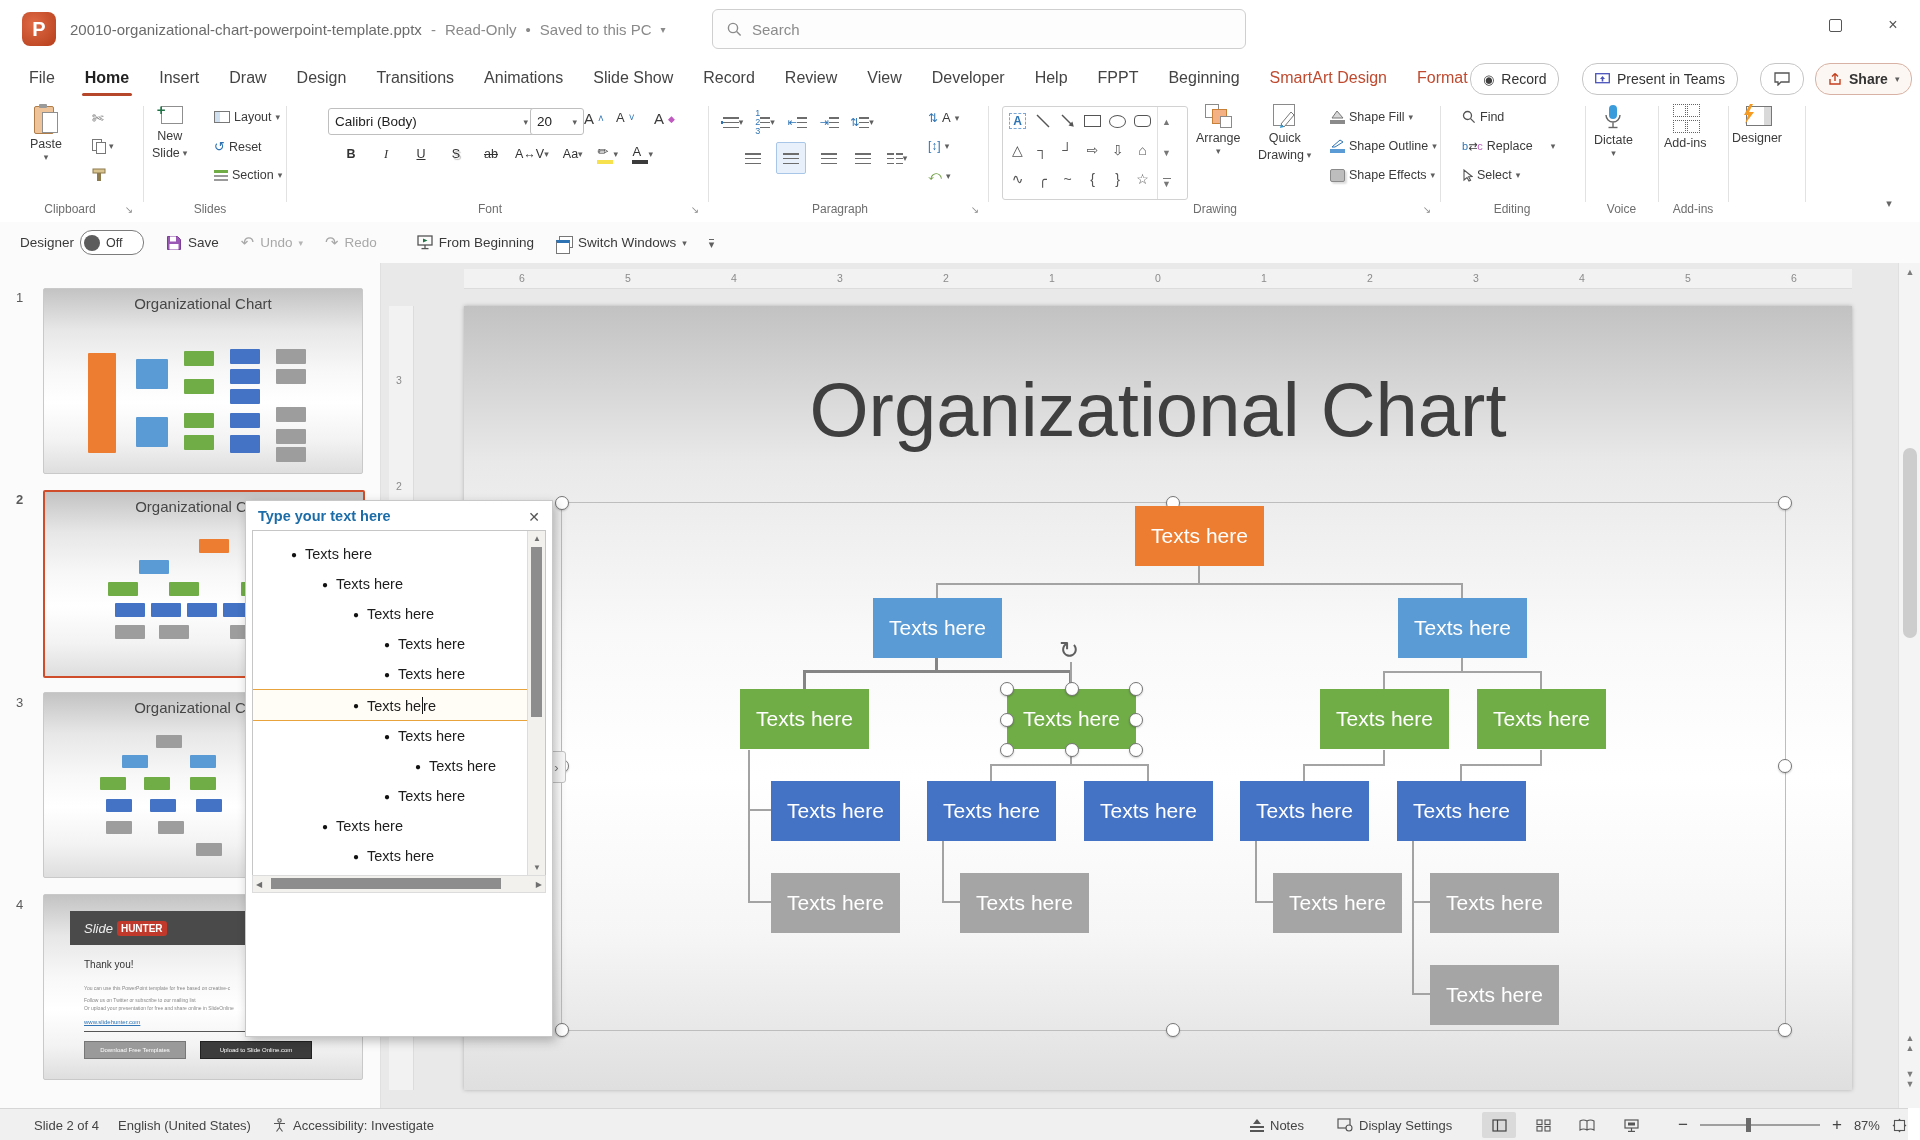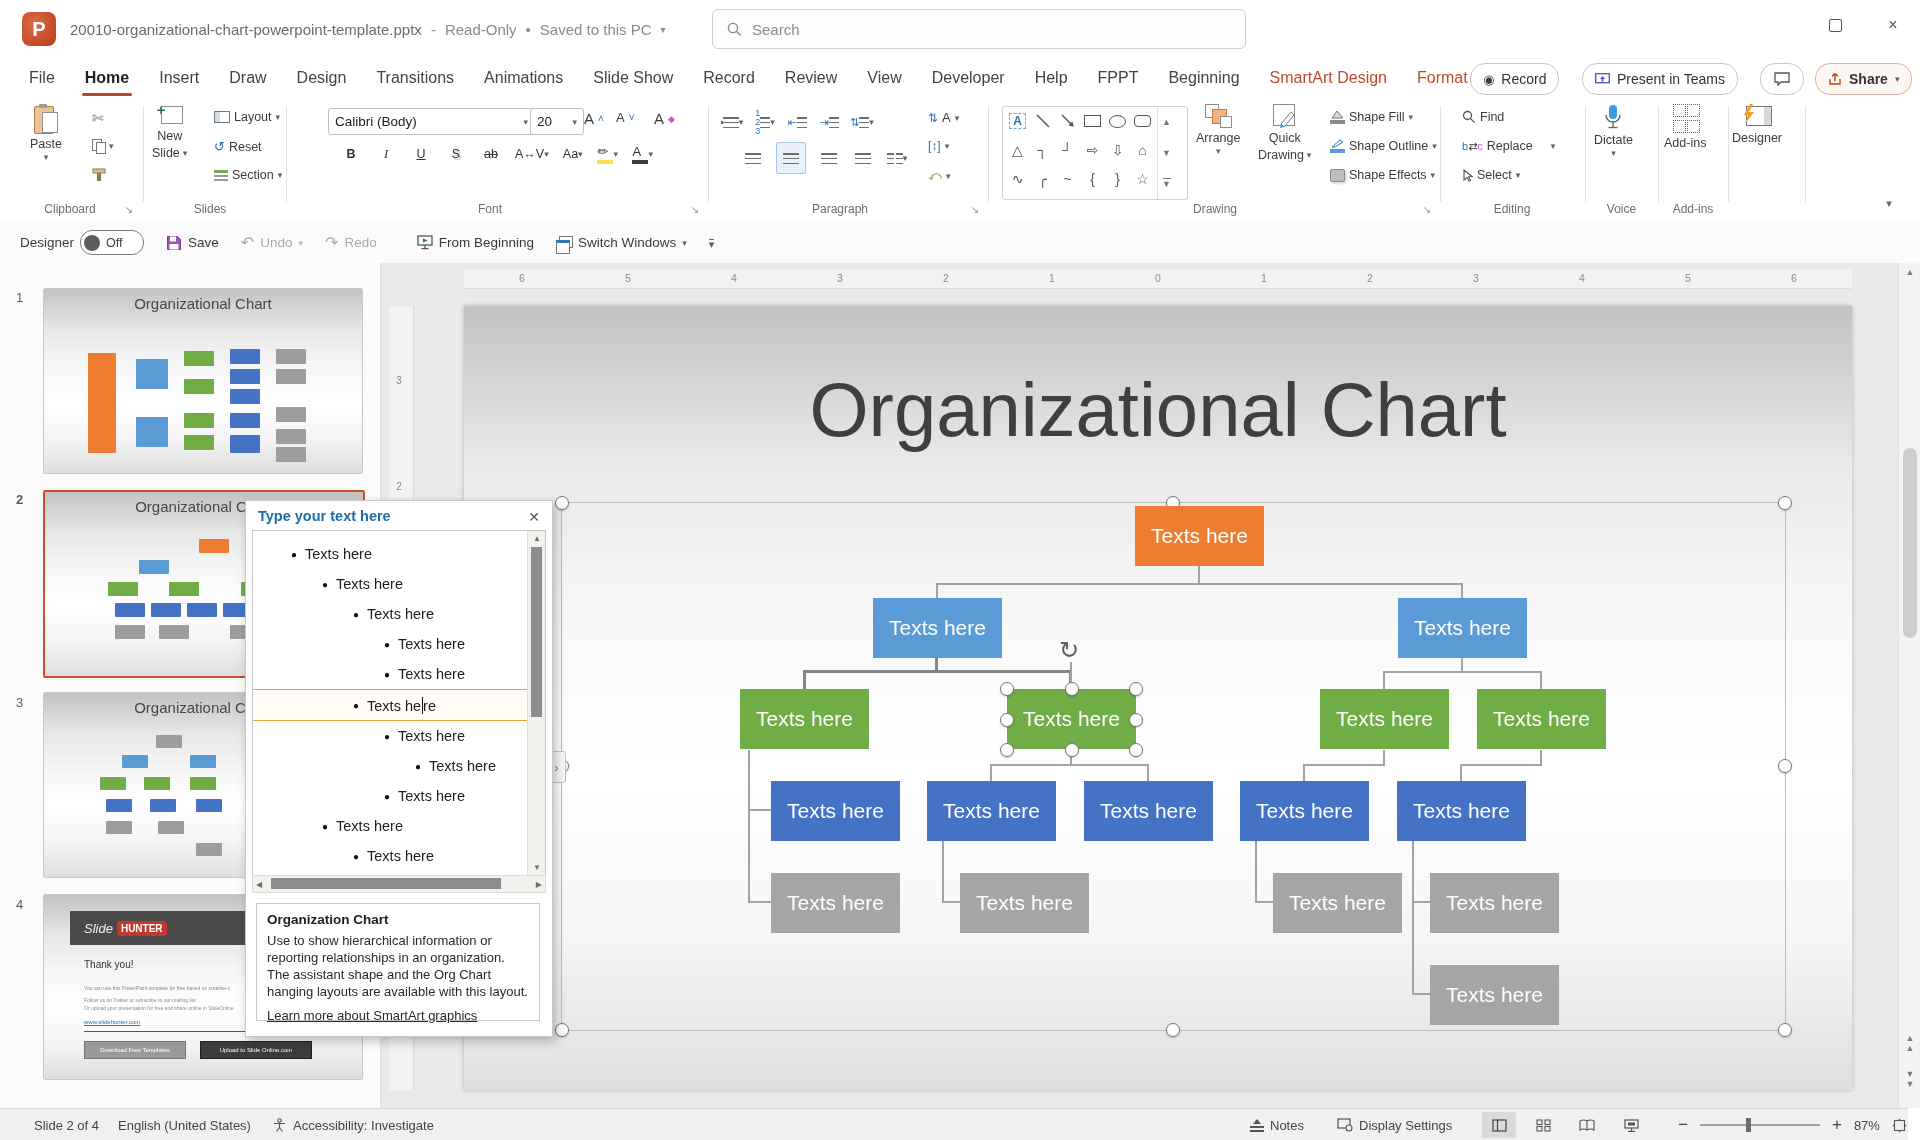--- a/index.html
+++ b/index.html
@@ -804,25 +804,20 @@
         <span class="sb-arr" style="left:5px;top:3px">▲</span>
         <span class="sb-thumb" style="left:3px;top:16px;width:11px;height:170px"></span>
         <span class="sb-arr" style="left:5px;bottom:3px">▼</span>
       </div>
     </div>
     <div class="sbar-h">
       <span class="sb-arr" style="left:3px;top:4px">◀</span>
       <span class="sb-thumb" style="left:18px;top:2px;width:230px;height:11px"></span>
       <span class="sb-arr" style="right:3px;top:4px">▶</span>
     </div>
-    <div id="tp-info">
-      <h4>Organization Chart</h4>
-      <p>Use to show hierarchical information or reporting relationships in an organization. The assistant shape and the Org Chart hanging layouts are available with this layout.</p>
-      <a href="#">Learn more about SmartArt graphics</a>
-    </div>
   </div>
 
   <div id="statusbar">
     <div class="st" style="left:34px">
         <span>Slide 2 of 4</span>
       </div>
     <div class="st" style="left:118px">
         <span>English (United States)</span>
       </div>
     <div class="st" style="left:272px">

